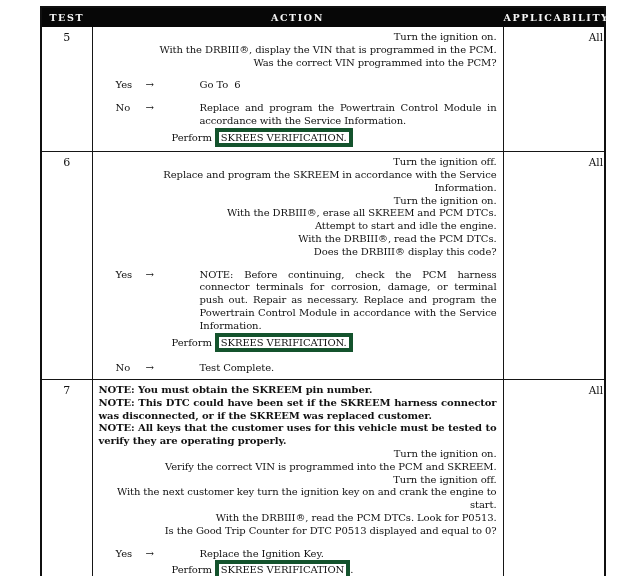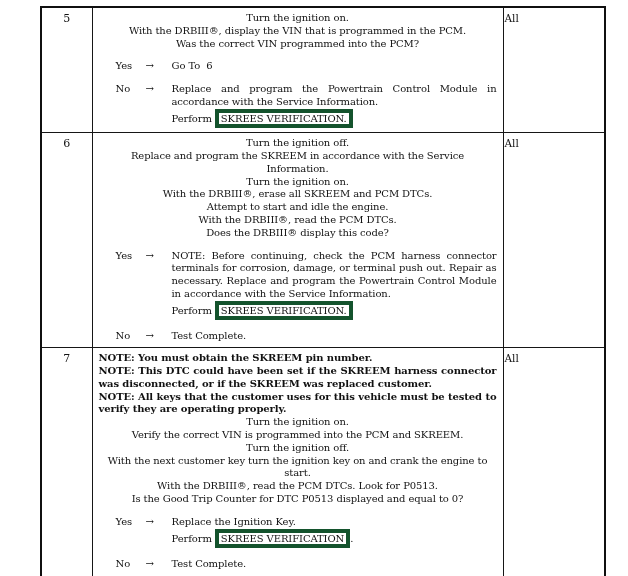--- a/index.html
+++ b/index.html
@@ -45,51 +45,52 @@
     border: 1.5px solid #161616;
     vertical-align: top;
     background: #ffffff;
   }
   td.test-cell {
     text-align: center;
     font-size: 11px;
     padding-top: 4px;
   }
   td.appl-cell {
-    text-align: left;
+    text-align: right;
     font-size: 10.5px;
     padding-top: 4px;
   }
   td.action-cell {
     padding: 4px 6px 4px 6px;
     font-size: 10px;
     line-height: 12.8px;
     letter-spacing: -0.1px;
   }
-  .step { text-align: center; }
+  .step { text-align: right; }
   .notepara, .finalnote {
     font-weight: bold;
     text-align: justify;
   }
   .branch {
     display: flex;
     margin-top: 10px;
     align-items: flex-start;
   }
   .blabel {
     flex: 0 0 30px;
     margin-left: 17px;
   }
   .barrow {
     flex: 0 0 26px;
   }
   .btext { flex: 1; min-width: 0; }
   .bpara {
     text-align: justify;
     white-space: pre-wrap;
+    margin-left: 28px;
   }
   .vlink {
     border: 4px solid #14532d;
     padding: 0 2px 0 2px;
     display: inline-block;
     line-height: 11.5px;
   }
   .r5 { height: 108px; }
   .r6 { height: 187px; }
   .r7 { height: 233px; }
@@ -98,20 +99,25 @@
 <body>
 
 <div class="page">
   <table class="diag">
     <colgroup>
       <col class="c-test">
         <col class="c-action">
         <col class="c-appl">
     </colgroup>
     <tbody>
+        <tr>
+      <th class="hd">TEST</th>
+      <th class="hd">ACTION</th>
+      <th class="hd">APPLICABILITY</th>
+    </tr>
 
     <tr class="r5">
       <td class="test-cell">5</td>
       <td class="action-cell">
         <div class="step">Turn the ignition on.</div>
         <div class="step">With the DRBIII®, display the VIN that is programmed in the PCM.</div>
         <div class="step">Was the correct VIN programmed into the PCM?</div>
         <div class="branch">
           <span class="blabel">Yes</span>
           <span class="barrow">→</span>

